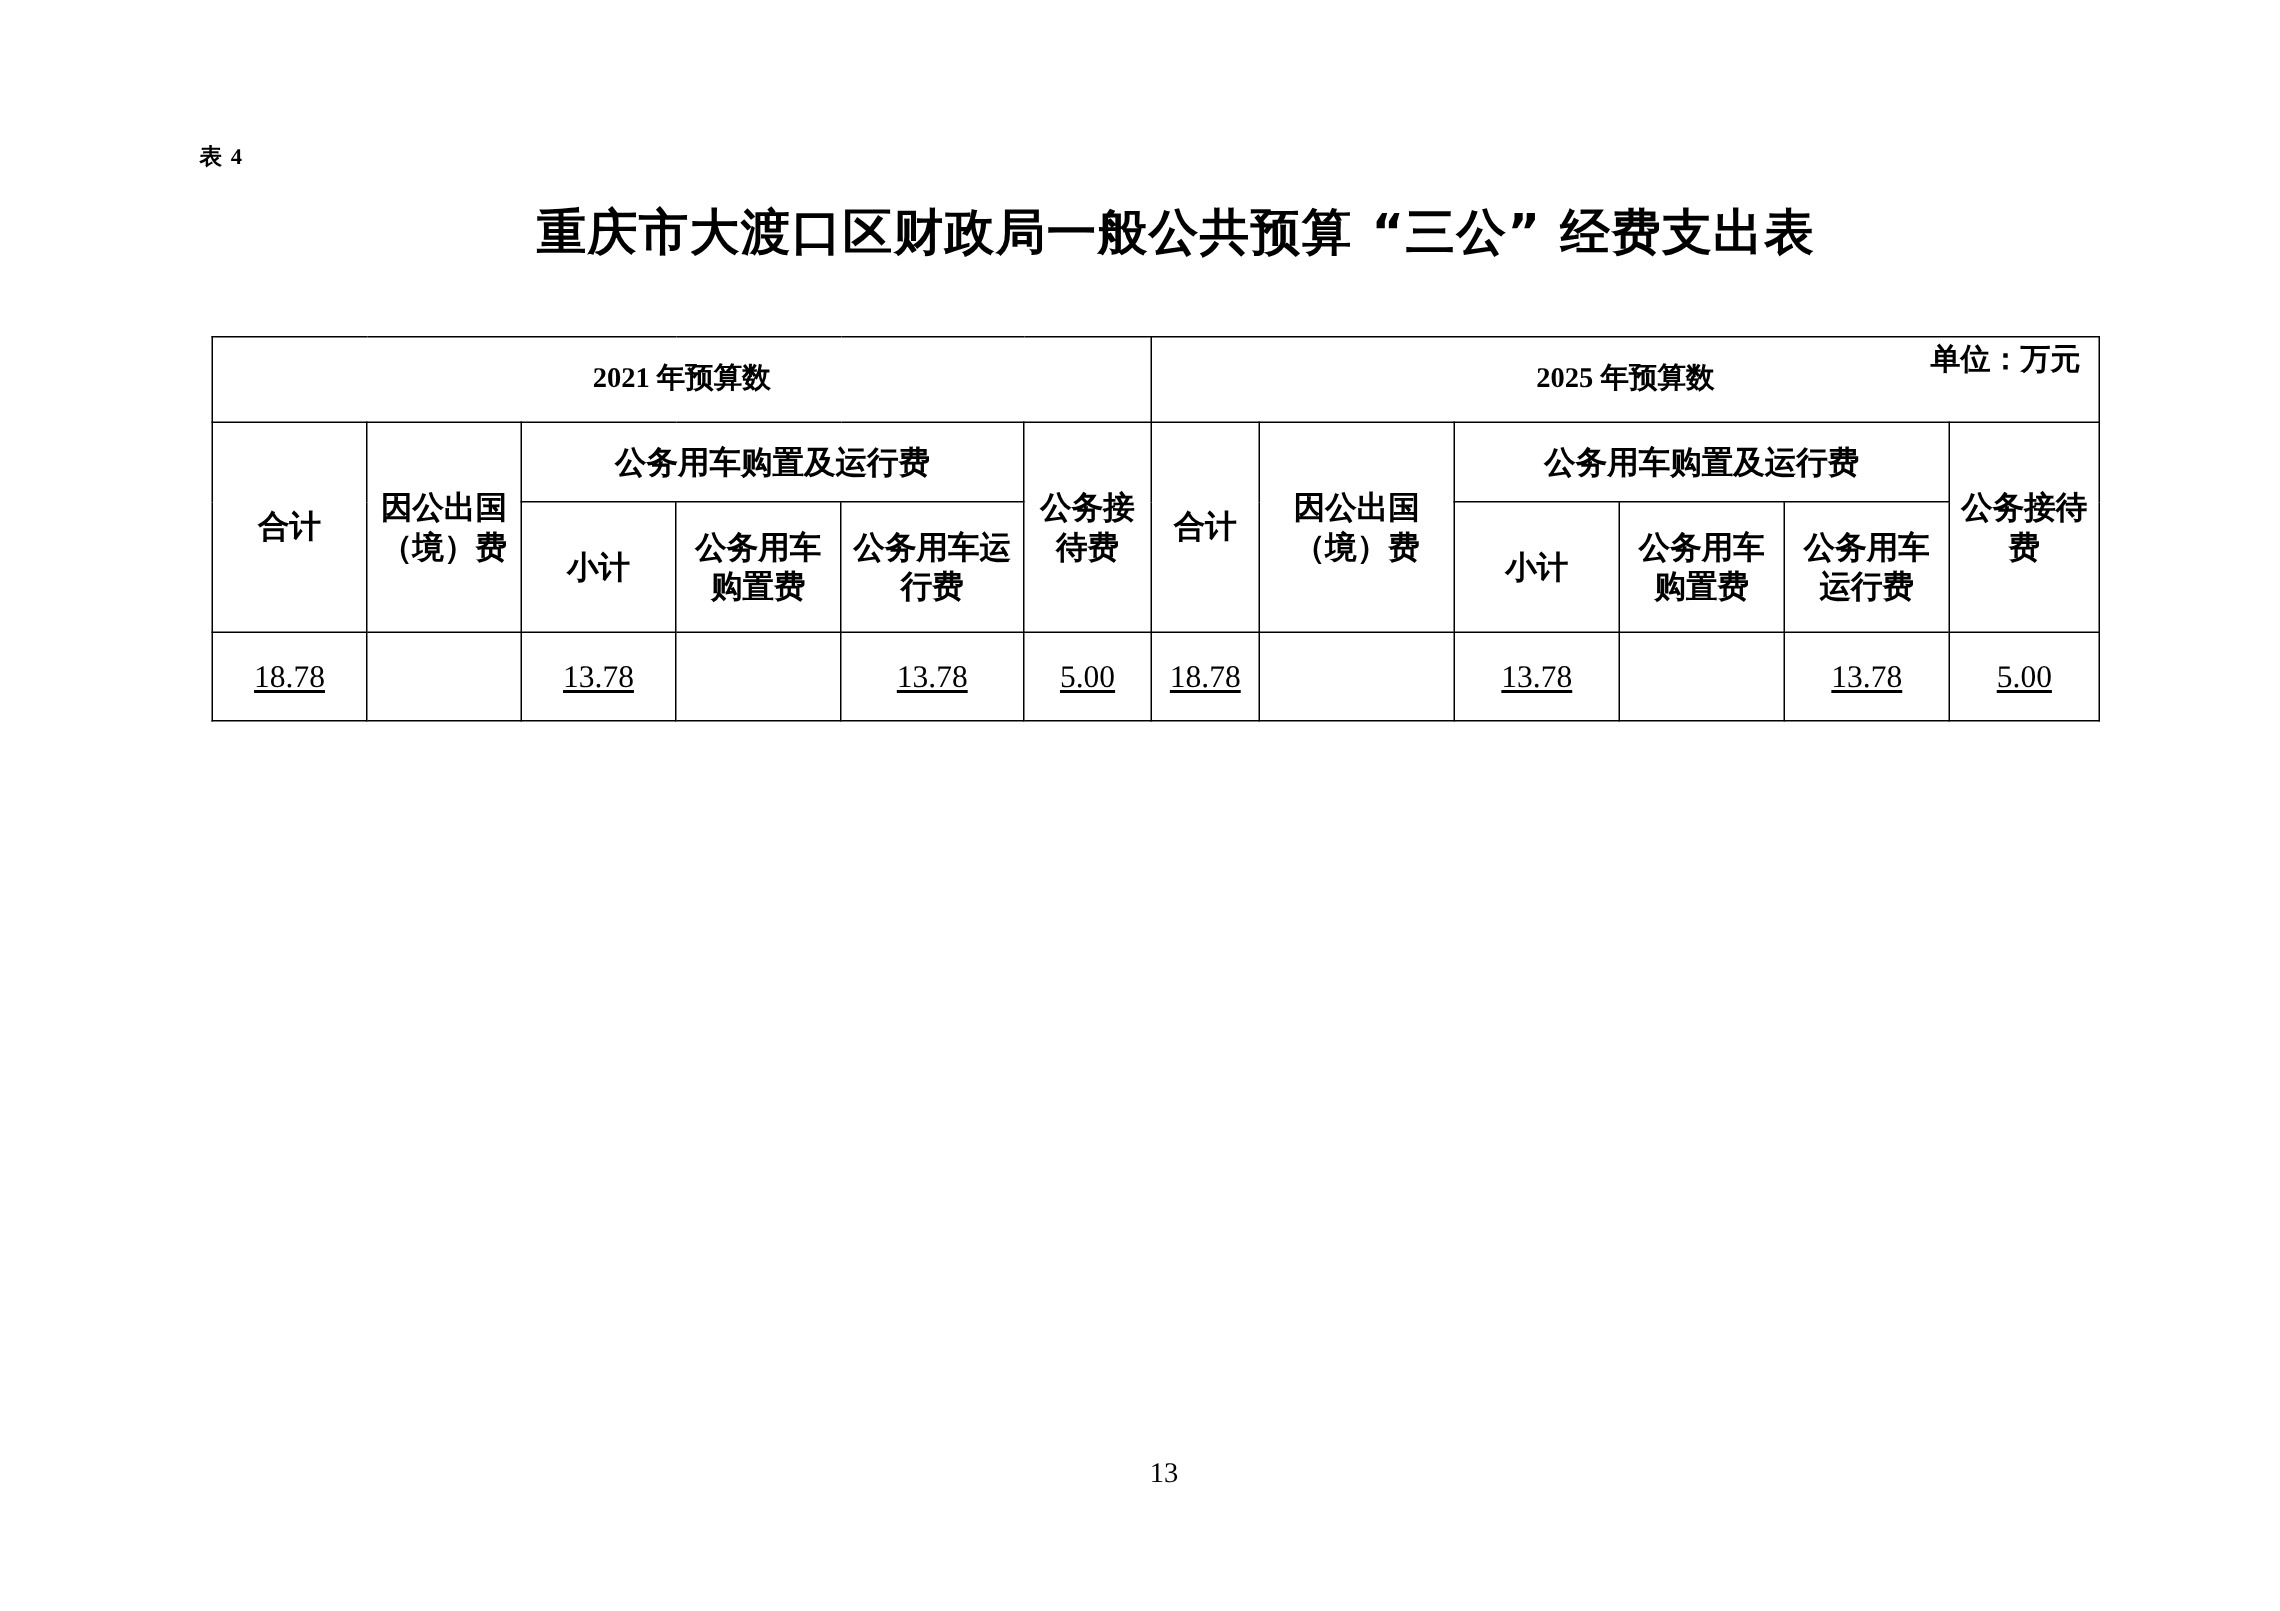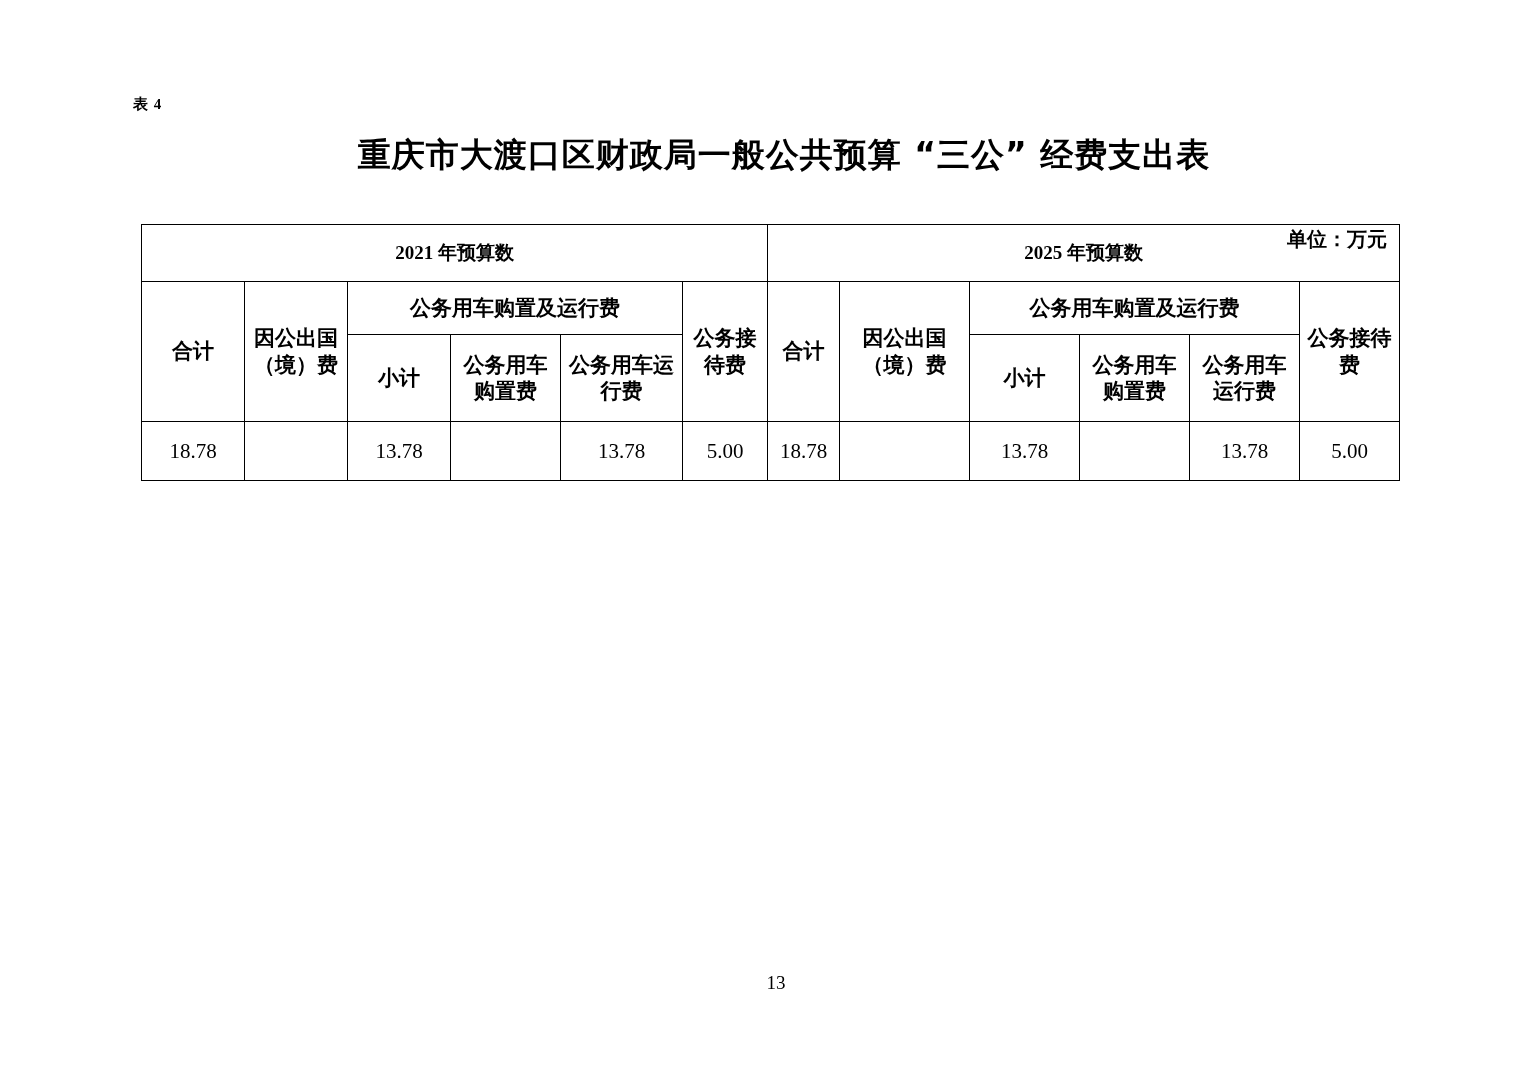--- a/index.html
+++ b/index.html
@@ -82,20 +82,21 @@
   table.main td.sub-head {
     height: 78px;
   }
   table.main td.tall-head {
     height: 122px;
   }
   table.main td.value {
     height: 50px;
     font-weight: normal;
     font-size: 21px;
+    text-decoration: underline;
   }
   .page-number {
     position: absolute;
     left: 0;
     top: 972px;
     width: 1520px;
     text-align: center;
     font-family: "Liberation Serif", serif;
     font-size: 19px;
     padding-left: 16px;

